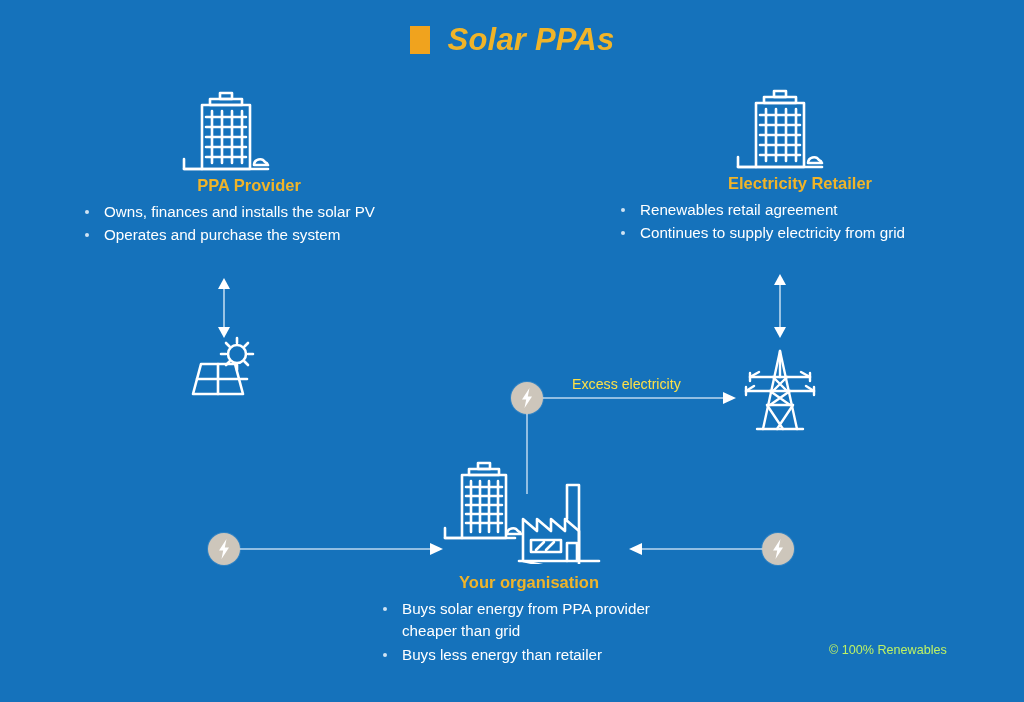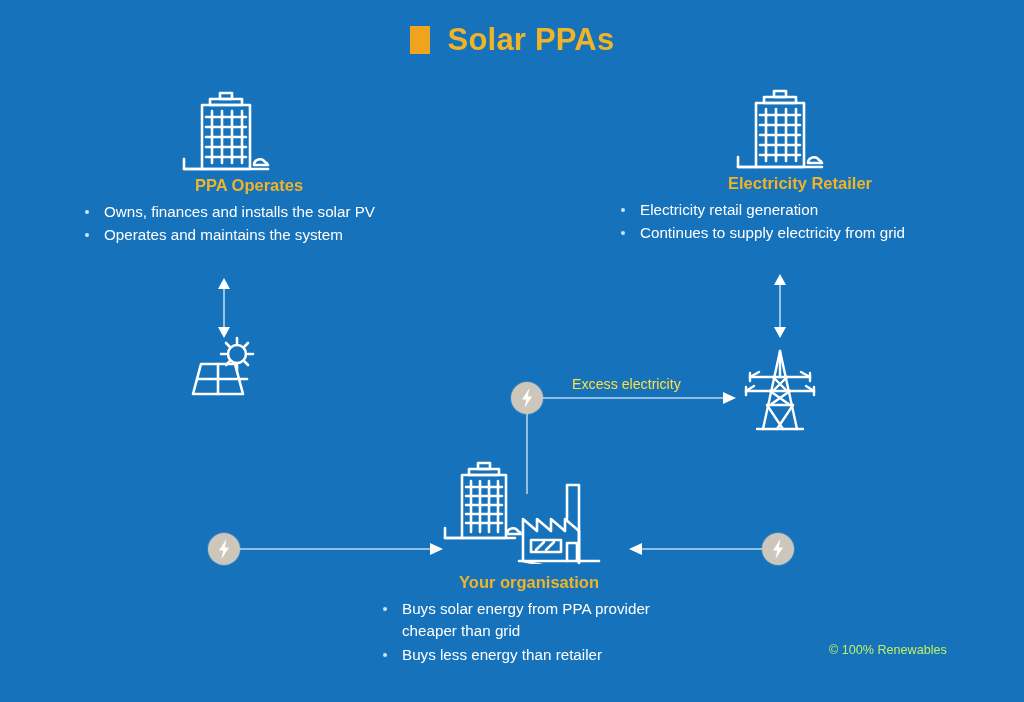--- a/index.html
+++ b/index.html
@@ -24,20 +24,21 @@
     position: absolute;
     left: 0;
     top: 24px;
     width: 1024px;
     text-align: center;
   }
   .title-inner {
     display: inline-flex;
     align-items: center;
     gap: 18px;
+    font-style: italic;
   }
   .title-square {
     width: 20px;
     height: 28px;
     background: #f0a31e;
     display: block;
   }
   .title-text {
     font-size: 31px;
     font-weight: bold;
@@ -303,31 +304,31 @@
     </svg>
   </div>
 
   <div class="bolt-badge" style="left:762px; top:533px;">
     <svg width="32" height="32" viewBox="0 0 32 32">
       <path d="M18.5 6 L11 17.5 h4.2 L13.5 26 L21 14.5 h-4.2 z" fill="#ffffff"></path>
     </svg>
   </div>
 
   <div class="block" id="blk-ppa">
-    <div class="block-head">PPA Operates</div>
+    <div class="block-head">PPA Provider</div>
     <ul class="bullets">
       <li>Owns, finances and installs the solar PV</li>
-      <li>Operates and maintains the system</li>
+      <li>Operates and purchase the system</li>
     </ul>
   </div>
 
   <div class="block" id="blk-retailer">
     <div class="block-head">Electricity Retailer</div>
     <ul class="bullets">
-      <li>Electricity retail generation</li>
+      <li>Renewables retail agreement</li>
       <li>Continues to supply electricity from grid</li>
     </ul>
   </div>
 
 
   <div class="block" id="blk-org">
     <div class="block-head">Your organisation</div>
     <ul class="bullets">
       <li>Buys solar energy from PPA provider cheaper than grid</li>
       <li>Buys less energy than retailer</li>

